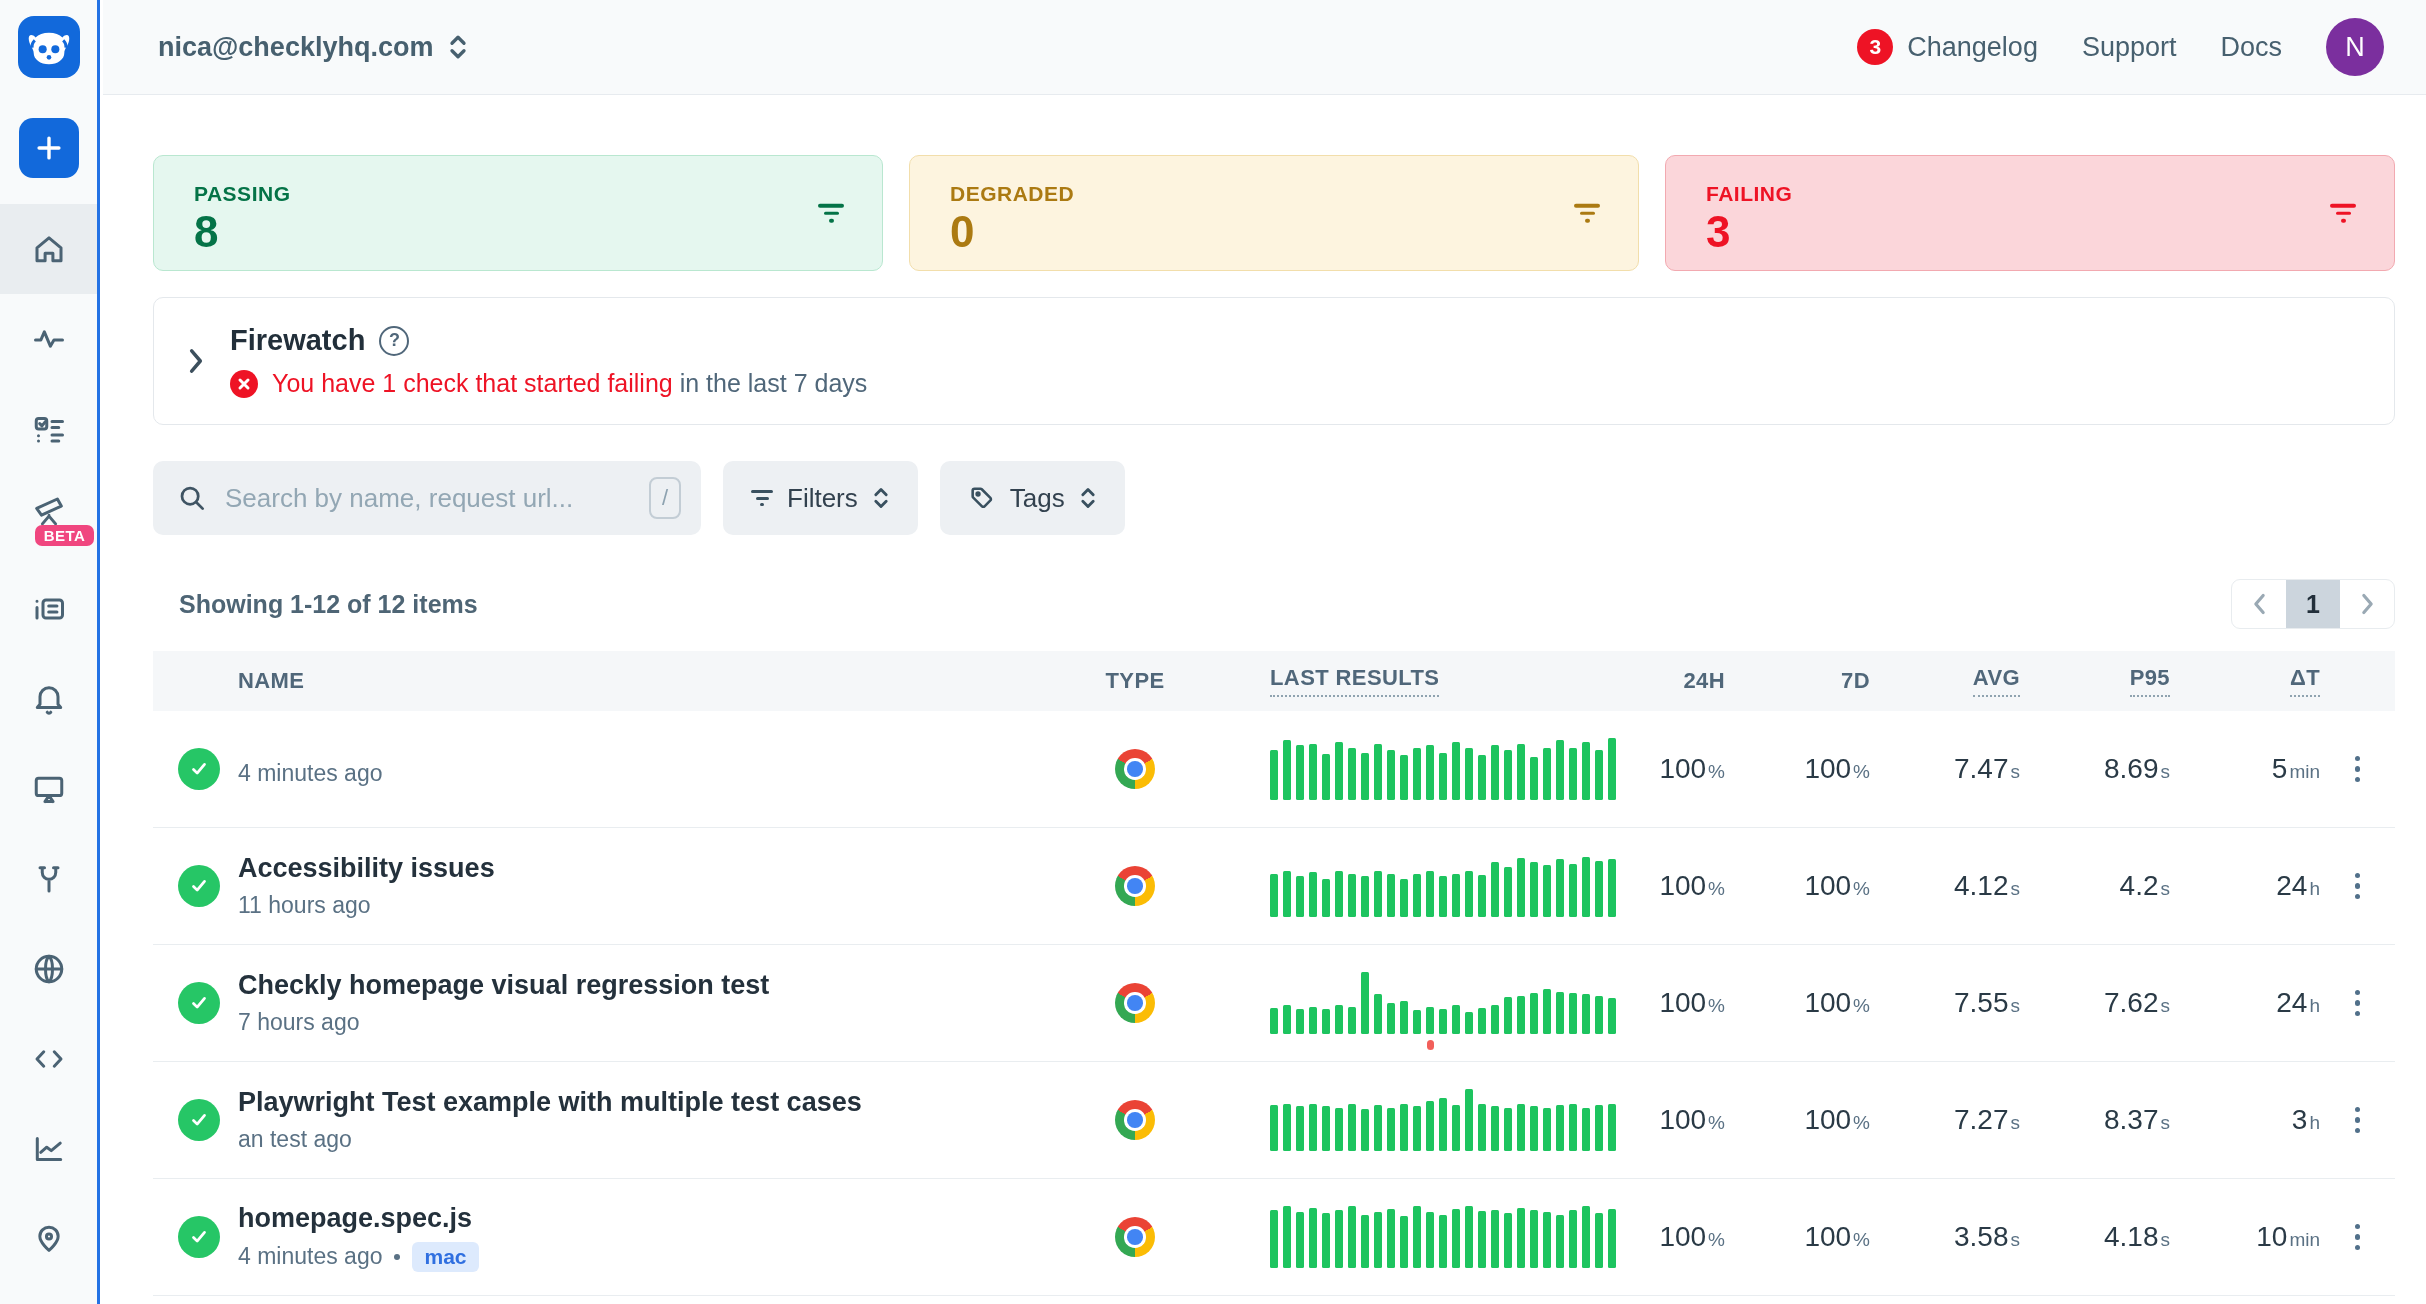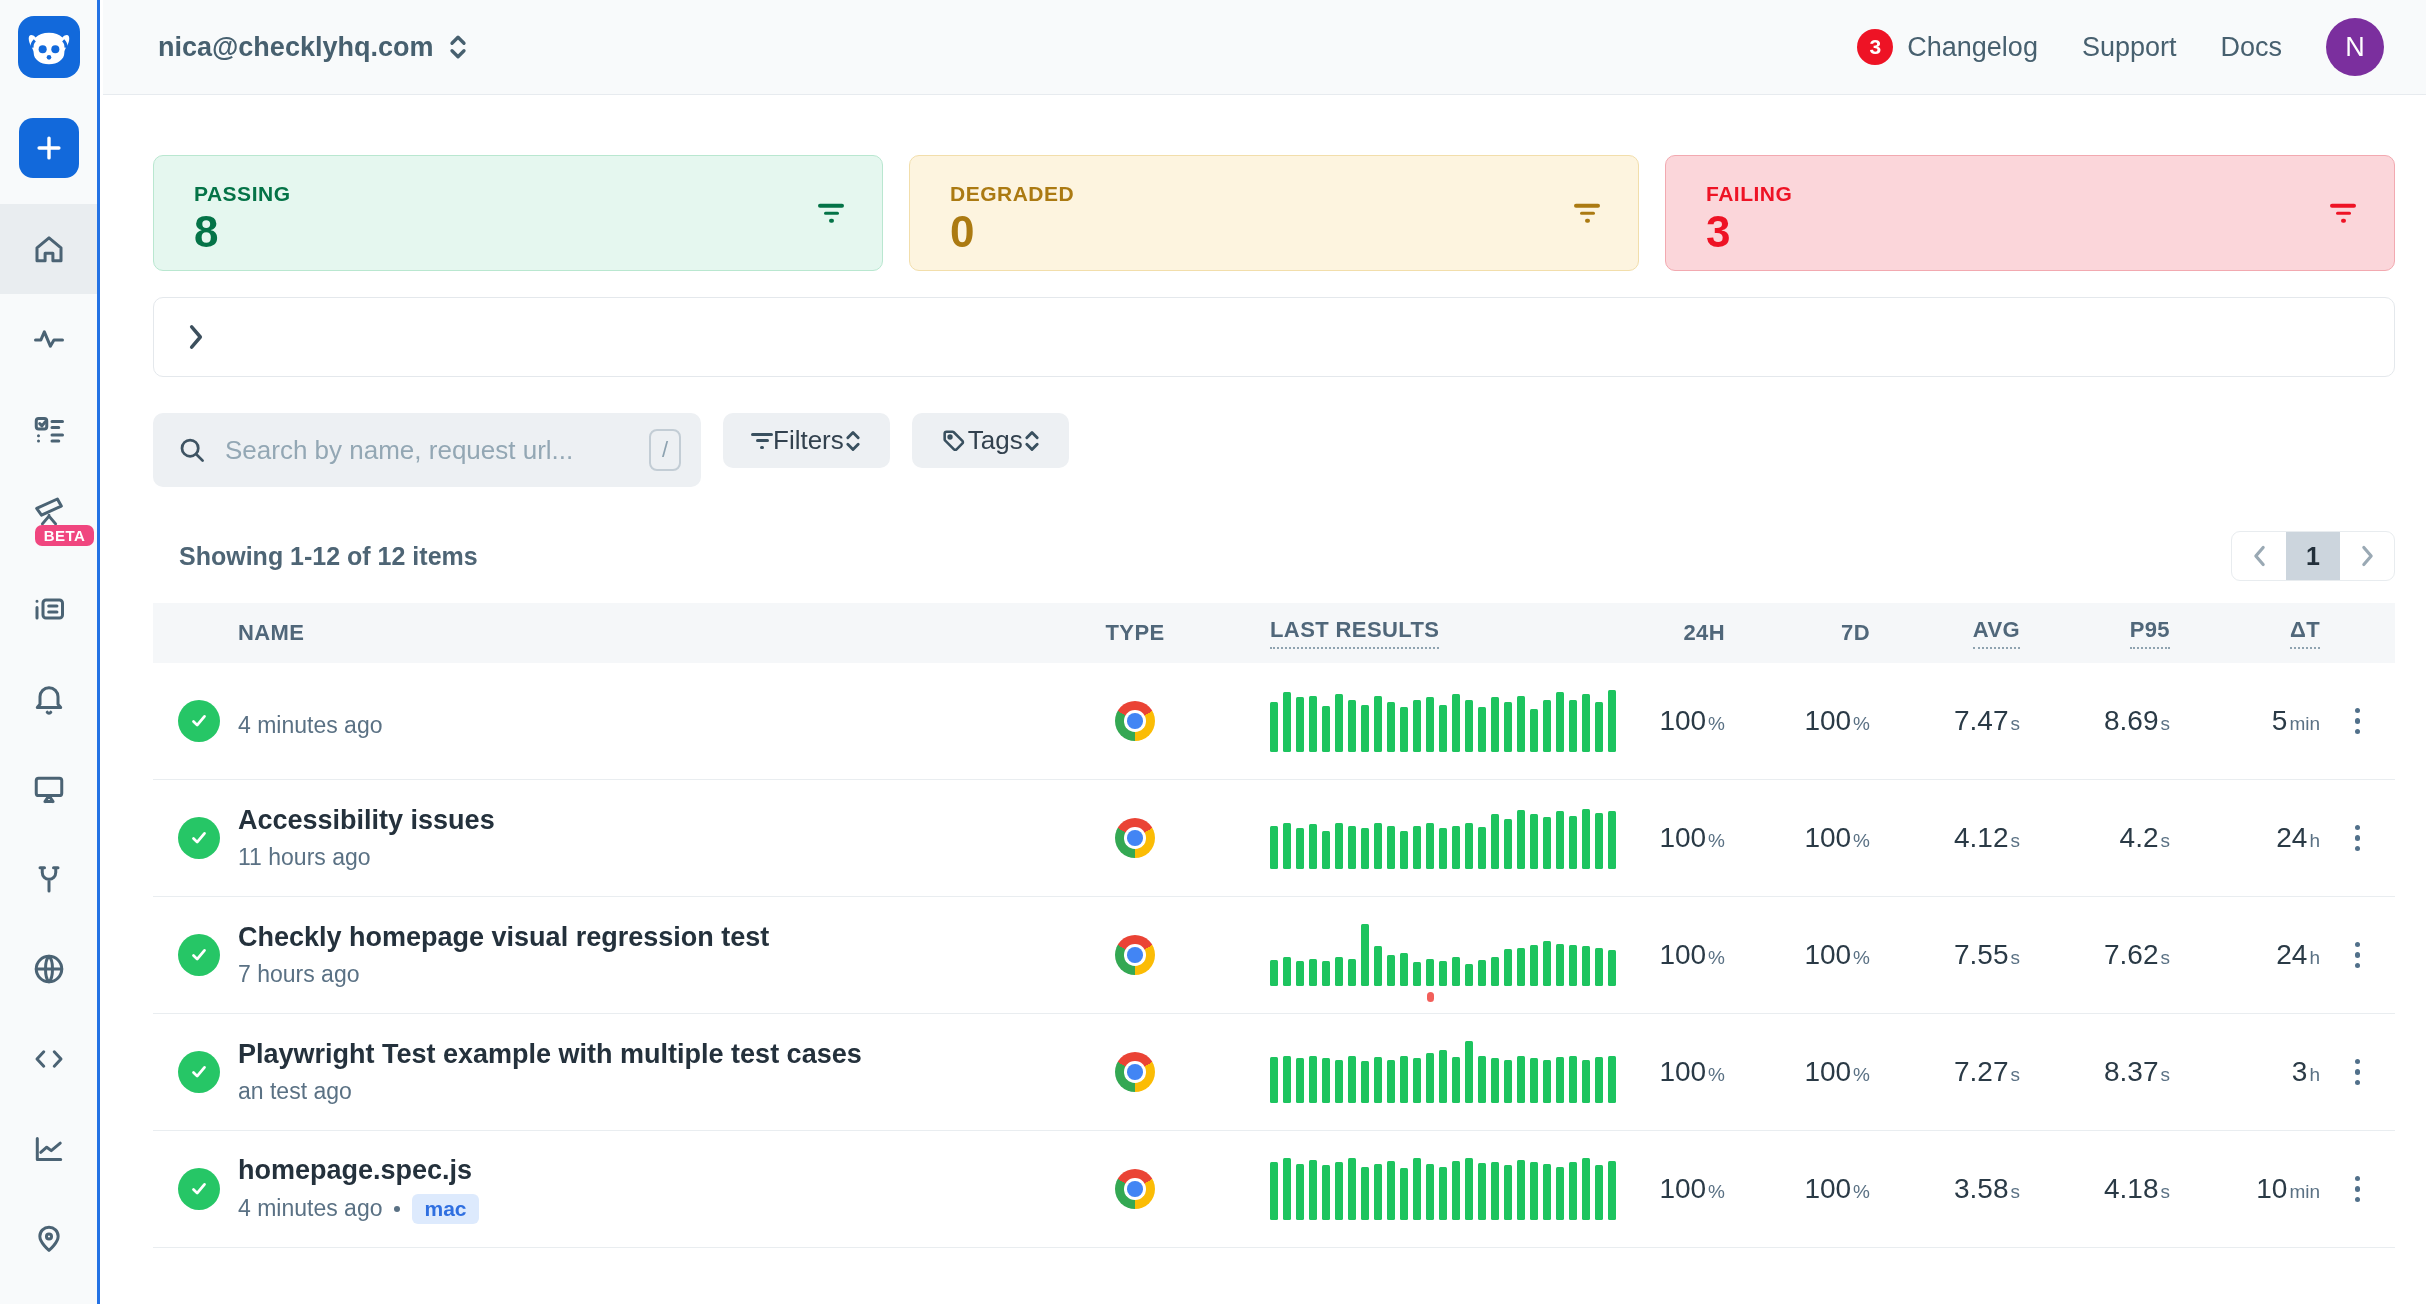--- a/index.html
+++ b/index.html
@@ -78,22 +78,22 @@
   
   .toolbar { margin-top:36px; display:flex; gap:22px; }
   .search-box { width:548px; height:74px; background:#edf0f3; border-radius:10px;
     display:flex; align-items:center; padding:0 20px 0 24px; gap:18px; }
   .search-box svg { width:30px; height:30px; stroke:#3f5463; fill:none; stroke-width:2.2; stroke-linecap:round; }
   .search-input { flex:1; border:none; outline:none; background:transparent;
     font-size:26px; color:#32414e; font-family:"Liberation Sans",sans-serif; }
   .search-input::placeholder { color:#93a7b4; }
   .key-hint { width:32px; height:42px; border:2px solid #c3cdd5; border-radius:8px; color:#8da2b0;
     font-size:22px; display:flex; align-items:center; justify-content:center; }
-  .tool-btn { height:55px; background:#edf0f3; border:none; border-radius:10px; padding:0 28px;
-    display:flex; align-items:center; font-size:26px; color:#32414e; cursor:pointer;
+  .tool-btn { height:74px; background:#edf0f3; border:none; border-radius:10px; padding:0 28px;
+    display:flex; align-items:center; gap:14px; font-size:26px; color:#32414e; cursor:pointer;
     font-family:"Liberation Sans",sans-serif; }
   .tool-btn svg { stroke:#39505f; fill:none; stroke-width:2.2; stroke-linecap:round; stroke-linejoin:round; }
   .btn-filter-glyph { display:flex; flex-direction:column; align-items:center; gap:3.5px; }
   .btn-filter-glyph i { display:block; height:3px; border-radius:2px; background:#39505f; }
   .btn-filter-glyph i:nth-child(1){ width:22px; } .btn-filter-glyph i:nth-child(2){ width:13px; }
   .btn-filter-glyph i:nth-child(3){ width:4px; }
 
   
   .list-meta { margin-top:44px; display:flex; align-items:center; justify-content:space-between; }
   .showing { font-size:25px; font-weight:700; color:#4e6575; padding-left:26px; }
@@ -287,20 +287,36 @@
             <i></i>
             <i></i>
           </span>
       </div>
     </div>
 
     <section class="firewatch">
       <svg class="fw-chevron" width="16" height="26" viewBox="0 0 10 18">
         <path d="M2 2l6 7-6 7"></path>
       </svg>
+      <div class="fw-body">
+        <div class="fw-title-row">
+          <span class="fw-title">Firewatch</span>
+          <span class="help-circle">?</span>
+        </div>
+        <div class="fw-msg">
+          <span class="x-circle">
+            <svg viewBox="0 0 14 14">
+                <path d="M3 3l8 8M11 3l-8 8"></path>
+              </svg>
+          </span>
+          <span>
+            <span class="fw-red">You have 1 check that started failing</span><span> in the last 7 days</span>
+          </span>
+        </div>
+      </div>
     </section>
 
     <div class="toolbar">
       <div class="search-box">
         <svg viewBox="0 0 24 24">
           <circle cx="10.5" cy="10.5" r="6.5"></circle>
             <path d="M15.6 15.6 20.5 20.5"></path>
         </svg>
         <input class="search-input" type="text" placeholder="Search by name, request url..." style="">
         <span class="key-hint">/</span>

